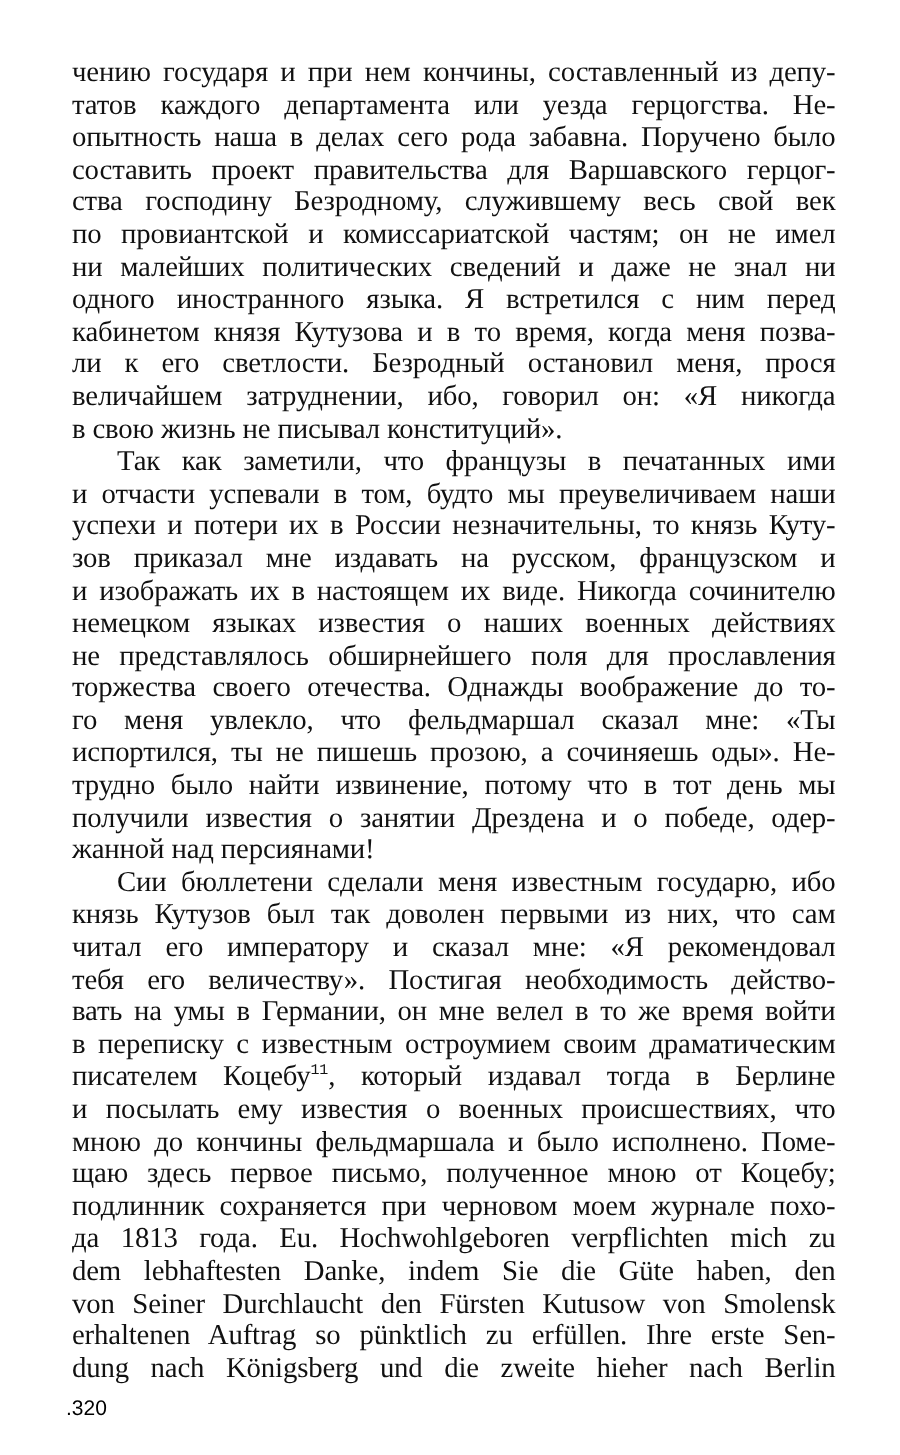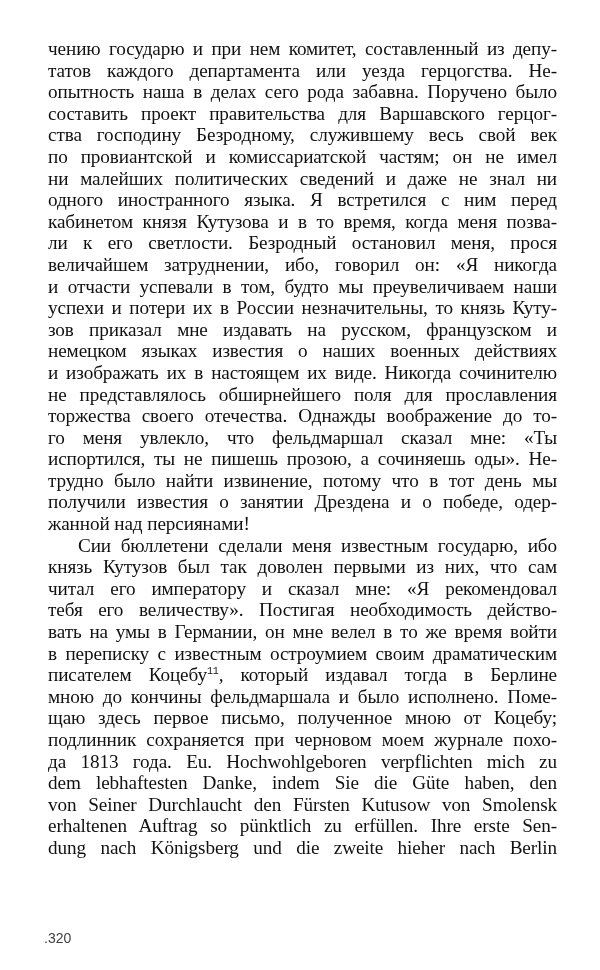--- a/index.html
+++ b/index.html
@@ -25,65 +25,68 @@
   }
   .line.last { text-align-last: left; }
   .line.indent { padding-left: 30px; }
   sup { font-size: 10px; vertical-align: 7px; line-height: 0; font-family: Liberation Mono, monospace; }
   .page-number {
     position: absolute;
     left: 44px;
     top: 930px;
     font-family: "Liberation Sans", sans-serif;
     font-size: 14px;
-    color: #404040;
+    color: #000000;
   }
 </style>
 </head>
 <body>
 
 <div class="page">
 
   <div>
-    <span class="line">чению государю и при нем комитет, составленный из депу-</span>
+    <span class="line">чению государя и при нем кончины, составленный из депу-</span>
     <span class="line">татов каждого департамента или уезда герцогства. Не-</span>
     <span class="line">опытность наша в делах сего рода забавна. Поручено было</span>
     <span class="line">составить проект правительства для Варшавского герцог-</span>
     <span class="line">ства господину Безродному, служившему весь свой век</span>
     <span class="line">по провиантской и комиссариатской частям; он не имел</span>
     <span class="line">ни малейших политических сведений и даже не знал ни</span>
     <span class="line">одного иностранного языка. Я встретился с ним перед</span>
     <span class="line">кабинетом князя Кутузова и в то время, когда меня позва-</span>
     <span class="line">ли к его светлости. Безродный остановил меня, прося</span>
     <span class="line">величайшем затруднении, ибо, говорил он: «Я никогда</span>
+    <span class="line last">в свою жизнь не писывал конституций».</span>
   </div>
 
   <div>
+    <span class="line indent">Так как заметили, что французы в печатанных ими</span>
     <span class="line">и отчасти успевали в том, будто мы преувеличиваем наши</span>
     <span class="line">успехи и потери их в России незначительны, то князь Куту-</span>
     <span class="line">зов приказал мне издавать на русском, французском и</span>
+    <span class="line">и изображать их в настоящем их виде. Никогда сочинителю</span>
     <span class="line">немецком языках известия о наших военных действиях</span>
-    <span class="line">и изображать их в настоящем их виде. Никогда сочинителю</span>
     <span class="line">не представлялось обширнейшего поля для прославления</span>
     <span class="line">торжества своего отечества. Однажды воображение до то-</span>
     <span class="line">го меня увлекло, что фельдмаршал сказал мне: «Ты</span>
     <span class="line">испортился, ты не пишешь прозою, а сочиняешь оды». Не-</span>
     <span class="line">трудно было найти извинение, потому что в тот день мы</span>
     <span class="line">получили известия о занятии Дрездена и о победе, одер-</span>
     <span class="line last">жанной над персиянами!</span>
   </div>
 
   <div>
     <span class="line indent">Сии бюллетени сделали меня известным государю, ибо</span>
     <span class="line">князь Кутузов был так доволен первыми из них, что сам</span>
     <span class="line">читал его императору и сказал мне: «Я рекомендовал</span>
     <span class="line">тебя его величеству». Постигая необходимость действо-</span>
     <span class="line">вать на умы в Германии, он мне велел в то же время войти</span>
     <span class="line">в переписку с известным остроумием своим драматическим</span>
     <span class="line"><span>писателем Коцебу</span><sup>11</sup><span>, который издавал тогда в Берлине</span></span>
+    <span class="line">и посылать ему известия о военных происшествиях, что</span>
     <span class="line">мною до кончины фельдмаршала и было исполнено. Поме-</span>
     <span class="line">щаю здесь первое письмо, полученное мною от Коцебу;</span>
     <span class="line">подлинник сохраняется при черновом моем журнале похо-</span>
     <span class="line">да 1813 года. Eu. Hochwohlgeboren verpflichten mich zu</span>
     <span class="line">dem lebhaftesten Danke, indem Sie die Güte haben, den</span>
     <span class="line">von Seiner Durchlaucht den Fürsten Kutusow von Smolensk</span>
     <span class="line">erhaltenen Auftrag so pünktlich zu erfüllen. Ihre erste Sen-</span>
     <span class="line">dung nach Königsberg und die zweite hieher nach Berlin</span>
 
   </div>

